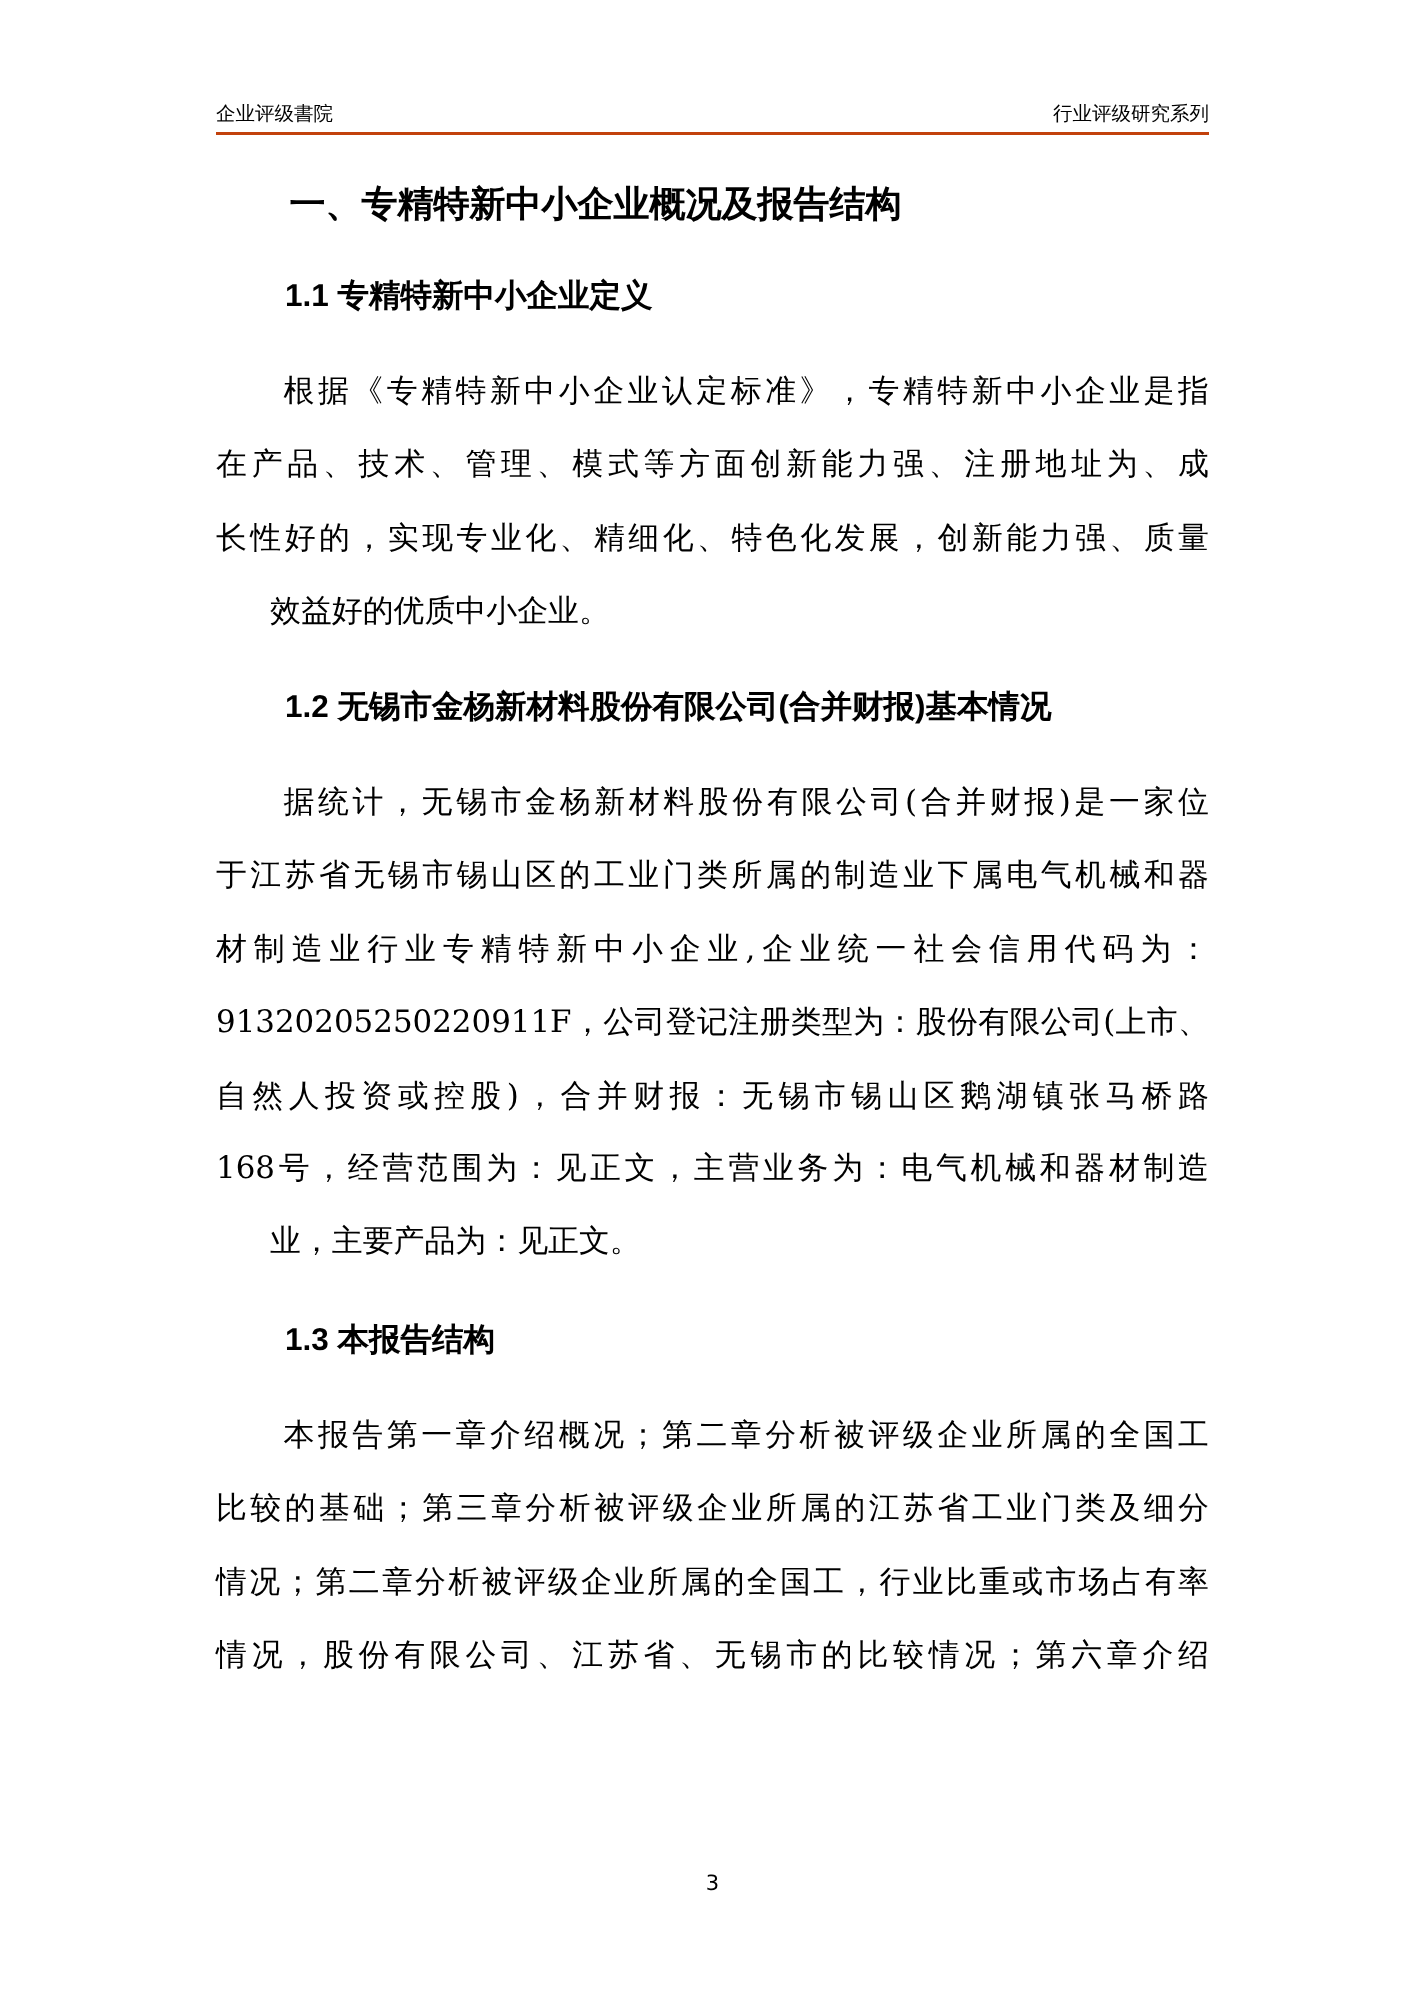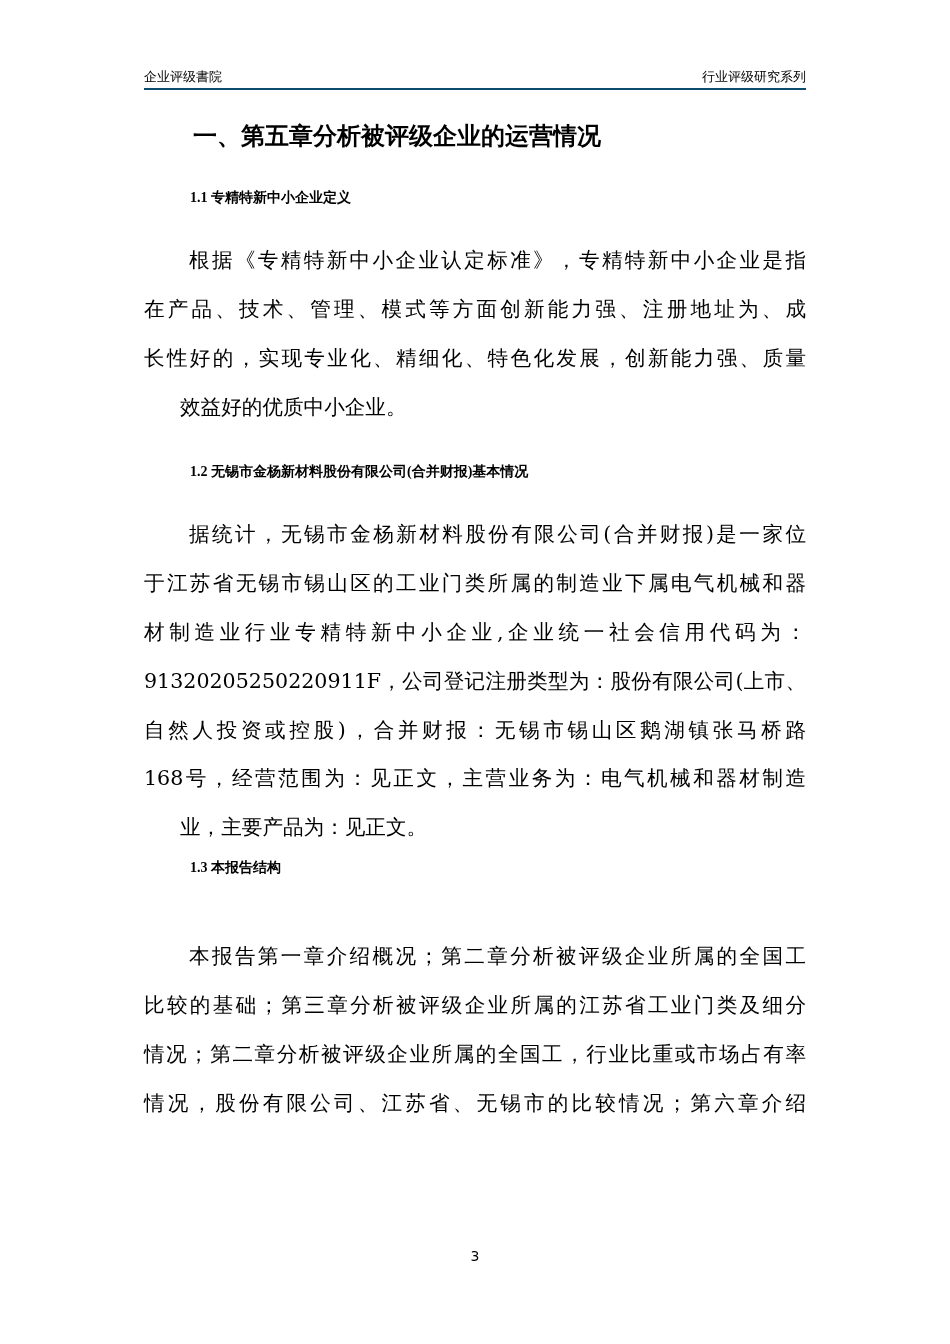--- a/index.html
+++ b/index.html
@@ -1,62 +1,62 @@
 <!DOCTYPE html>
 <html><head>
 <meta charset="utf-8">
 <style>
   html, body { margin:0; padding:0; background:#ffffff; }
   body { width:950px; height:1344px; position:relative; overflow:hidden; color:#000; }
-  .header { position:absolute; left:144px; top:68px; width:662px; height:20px; border-bottom:2px solid #0c4a6e;
+  .header { position:absolute; left:144px; top:68px; width:662px; height:20px; border-bottom:2px solid #c2410c;
     font-family:"DejaVu Sans", sans-serif; font-size:13px; line-height:18px; }
   .header .left { position:absolute; left:0; top:0; }
   .header .right { position:absolute; right:0; top:0; }
   .h1 { position:absolute; left:193px; top:118px; font-family:"DejaVu Sans", sans-serif; font-weight:bold;
     font-size:24px; line-height:36px; white-space:nowrap; }
-  .h2 { position:absolute; left:190px; font-family:Liberation Serif, serif; font-weight:bold;
-    font-size:14px; line-height:32px; white-space:nowrap; }
+  .h2 { position:absolute; left:190px; font-family:Liberation Sans, sans-serif; font-weight:bold;
+    font-size:21px; line-height:32px; white-space:nowrap; }
   .para { position:absolute; left:144px; width:662px; font-family:"DejaVu Serif", serif;
     font-size:20.6px; line-height:48.9px; text-align:justify; }
   .line { display:block; white-space:nowrap; height:48.9px; text-align-last:justify; text-align:justify; }
   .line.last { text-align-last:left;margin-left:36px; }
   .line.indent { padding-left:45px; }
   .pageno { position:absolute; left:0; width:950px; top:1248px; text-align:center;
     font-family:"DejaVu Sans", sans-serif; font-size:14px; }
 </style>
 </head>
 <body>
 
 <div class="header">
   <span class="left">企业评级書院</span>
   <span class="right">行业评级研究系列</span>
 </div>
 
-<div class="h1">一、第五章分析被评级企业的运营情况</div>
+<div class="h1">一、专精特新中小企业概况及报告结构</div>
 
 <div class="h2" style="top:182px;">1.1 专精特新中小企业定义</div>
 <div class="para" style="top:236px;">
   <span class="line indent">根据《专精特新中小企业认定标准》，专精特新中小企业是指</span>
   <span class="line">在产品、技术、管理、模式等方面创新能力强、注册地址为、成</span>
   <span class="line">长性好的，实现专业化、精细化、特色化发展，创新能力强、质量</span>
   <span class="line last">效益好的优质中小企业。</span>
 </div>
 
 <div class="h2" style="top:456px;">1.2 无锡市金杨新材料股份有限公司(合并财报)基本情况</div>
 <div class="para" style="top:510px;">
   <span class="line indent">据统计，无锡市金杨新材料股份有限公司(合并财报)是一家位</span>
   <span class="line">于江苏省无锡市锡山区的工业门类所属的制造业下属电气机械和器</span>
   <span class="line">材制造业行业专精特新中小企业,企业统一社会信用代码为：</span>
   <span class="line">91320205250220911F，公司登记注册类型为：股份有限公司(上市、</span>
   <span class="line">自然人投资或控股)，合并财报：无锡市锡山区鹅湖镇张马桥路</span>
   <span class="line">168号，经营范围为：见正文，主营业务为：电气机械和器材制造</span>
   <span class="line last">业，主要产品为：见正文。</span>
 </div>
 
-<div class="h2" style="top:852px;">1.3 本报告结构</div>
+<div class="h2" style="top:878px;">1.3 本报告结构</div>
 <div class="para" style="top:932px;">
   <span class="line indent">本报告第一章介绍概况；第二章分析被评级企业所属的全国工</span>
   <span class="line">比较的基础；第三章分析被评级企业所属的江苏省工业门类及细分</span>
   <span class="line">情况；第二章分析被评级企业所属的全国工，行业比重或市场占有率</span>
   <span class="line">情况，股份有限公司、江苏省、无锡市的比较情况；第六章介绍</span>
 </div>
 
 <div class="pageno">3</div>
 
 </body></html>

